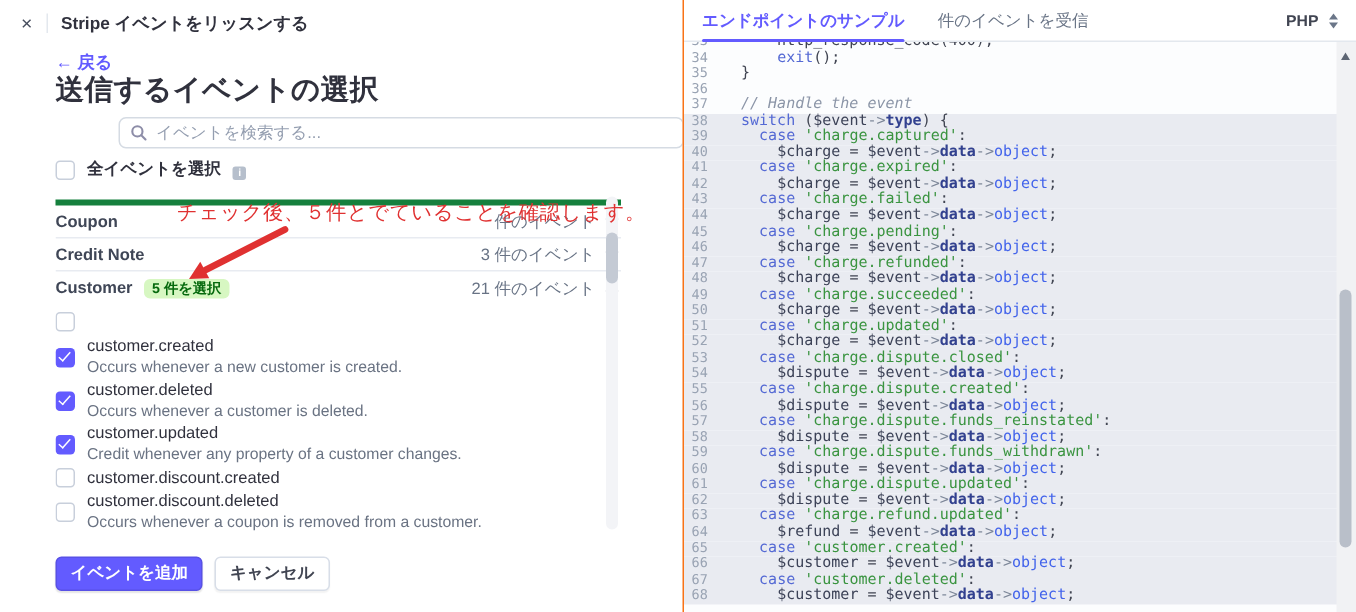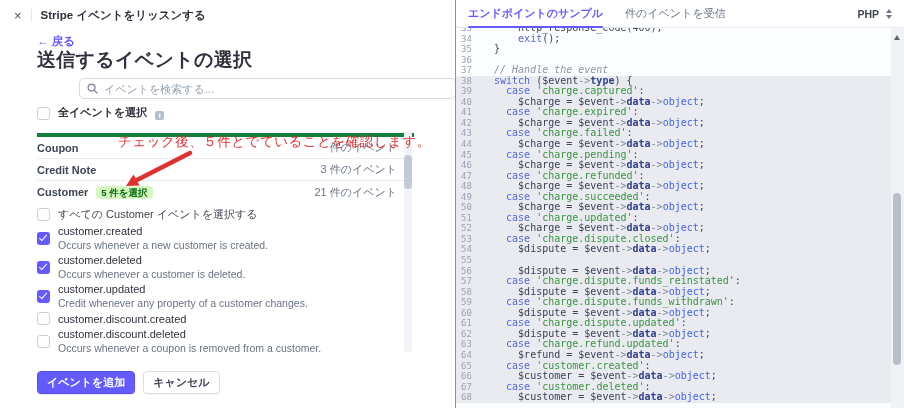--- a/index.html
+++ b/index.html
@@ -142,21 +142,20 @@
         <span class="chev down"></span>
       </div>
       <div class="secrow open">
         <span class="secname">Customer</span>
         <span class="badge">5 件を選択</span>
         <span class="seccount">21 件のイベント</span>
         <span class="chev up"></span>
       </div>
       <div class="subselect">
         <span class="cb un"></span>
-        <span class="sub-label">すべての Customer イベントを選択する</span>
       </div>
       <div class="evitem">
         <span class="cb ck"></span>
         <div>
           <div class="evname">customer.created</div>
           <div class="evdesc">Occurs whenever a new customer is created.</div>
         </div>
       </div>
       <div class="evitem">
         <span class="cb ck"></span>
@@ -300,20 +299,21 @@
         <div class="cl hl">
           <span class="ln">53</span>
           <span class="ct">  <span class="t-kw">case</span> <span class="t-str">'charge.dispute.closed'</span>:</span>
         </div>
         <div class="cl hl">
           <span class="ln">54</span>
           <span class="ct">    <span class="t-var">$dispute</span> = <span class="t-var">$event</span><span class="t-pun">-&gt;</span><span class="t-prop">data</span><span class="t-pun">-&gt;</span><span class="t-prop2">object</span>;</span>
         </div>
         <div class="cl hl">
           <span class="ln">55</span>
+          <span class="ct">  <span class="t-kw">case</span> <span class="t-str">'charge.dispute.created'</span>:</span>
         </div>
         <div class="cl hl">
           <span class="ln">56</span>
           <span class="ct">    <span class="t-var">$dispute</span> = <span class="t-var">$event</span><span class="t-pun">-&gt;</span><span class="t-prop">data</span><span class="t-pun">-&gt;</span><span class="t-prop2">object</span>;</span>
         </div>
         <div class="cl hl">
           <span class="ln">57</span>
           <span class="ct">  <span class="t-kw">case</span> <span class="t-str">'charge.dispute.funds_reinstated'</span>:</span>
         </div>
         <div class="cl hl">

